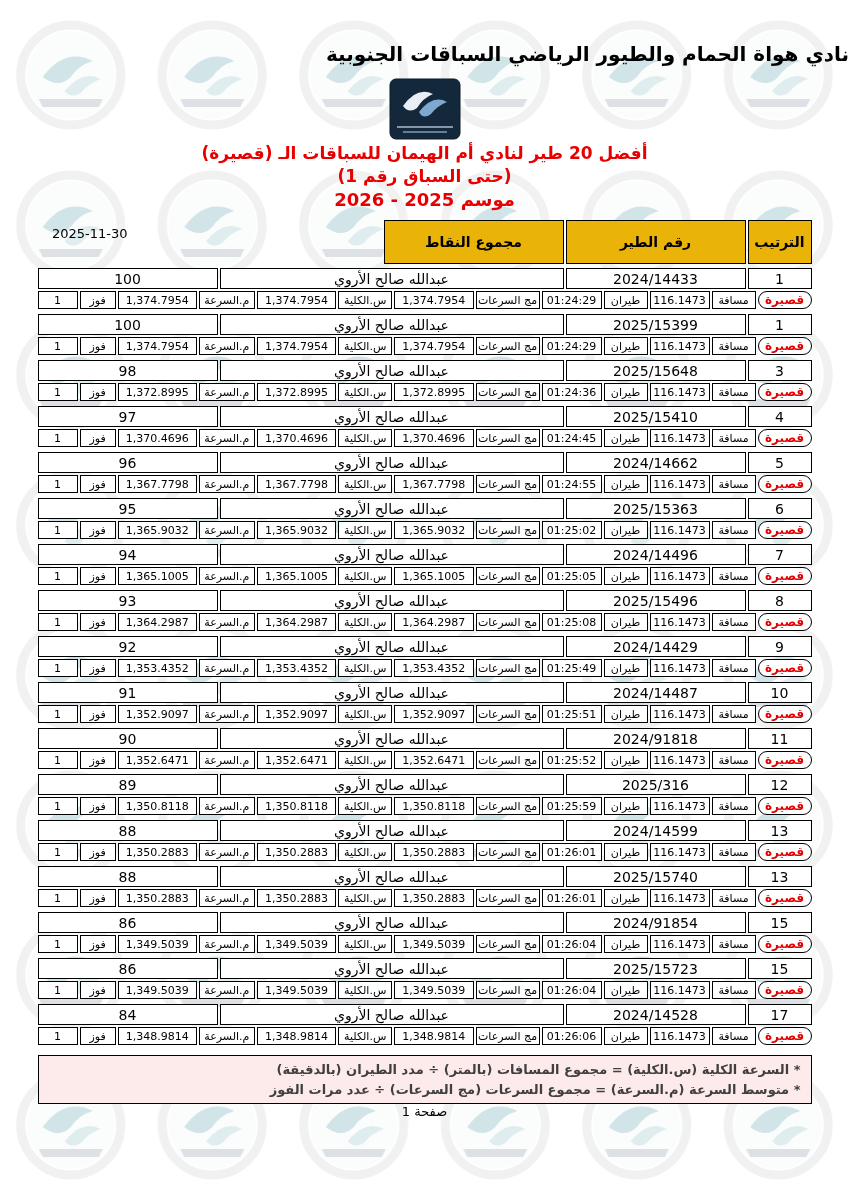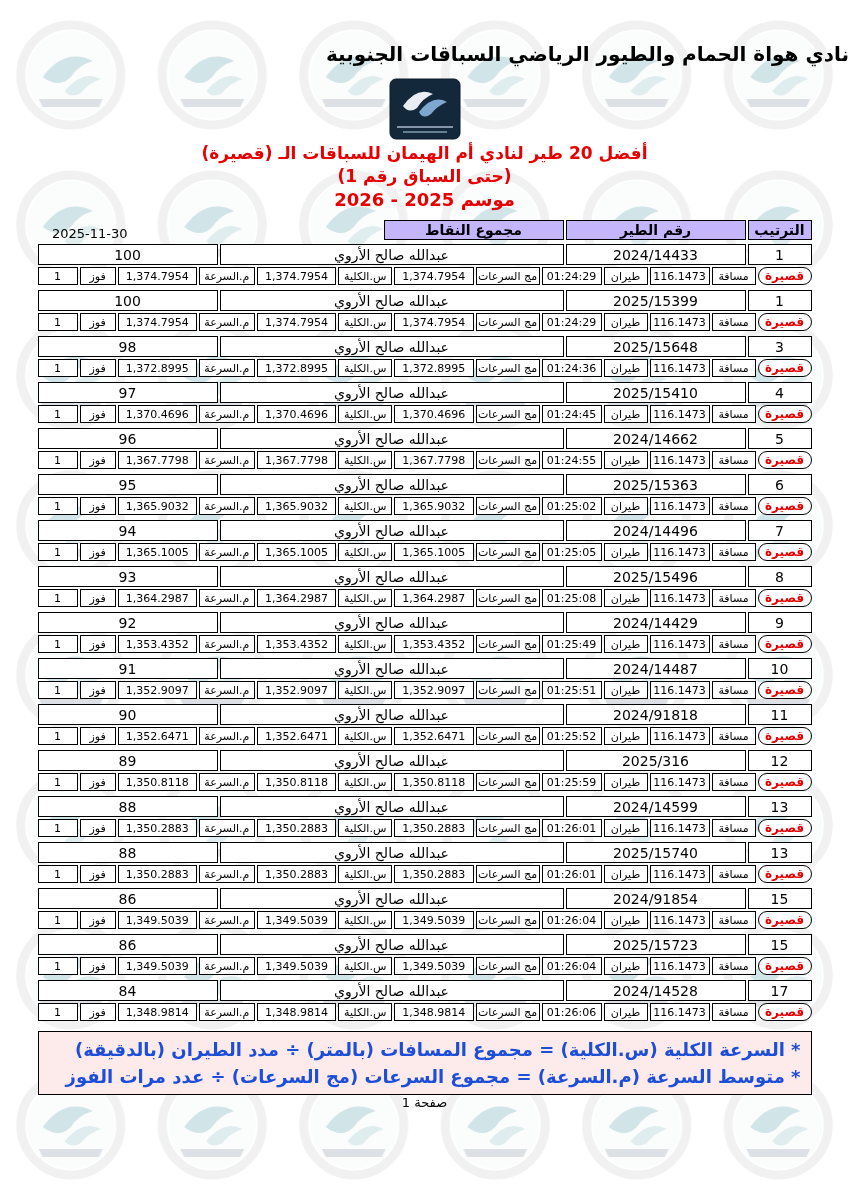--- a/index.html
+++ b/index.html
@@ -13,22 +13,22 @@
 
   .club-title { text-align:right; font-size:20px; font-weight:bold; padding-top:42px; }
   .logo-wrap { display:flex; justify-content:center; margin-top:12px; }
   .subtitle { text-align:center; color:#e80000; font-weight:bold; font-size:17px; margin-top:3px; }
   .subtitle.season { font-size:18px;text-align:center; }
   .report-date { position:absolute; left:52px; top:226px; font-size:13px; direction:ltr; }
 
   .table-wrap { width:774px; margin:10px auto 0; }
   .header-row { display:flex; gap:2px; margin-bottom:4px; }
   .hcell {
-    border:1px solid #000; background:#c4b5fd; font-weight:bold; font-size:14px;
-    height:20px; display:flex; align-items:center; justify-content:center;
+    border:1px solid #000; background:#eab308; font-weight:bold; font-size:14px;
+    height:44px; display:flex; align-items:center; justify-content:center;
   }
   .c-rank { width:64px; } .c-bird { width:180px; } .c-name { flex:1; } .c-points { width:180px; }
 
   .entry { margin-bottom:5px; }
   .main-row { display:flex; gap:2px; margin-bottom:2px; }
   .mcell {
     border:1px solid #000; background:#fff; font-size:14px; height:21px;
     display:flex; align-items:center; justify-content:center; white-space:nowrap;
   }
   .mcell.num { direction:ltr; }
@@ -45,21 +45,21 @@
   .d-lbl-sum { width:64px; }
   .d-lbl-total { width:54px; }
   .d-lbl-avg { width:56px; }
   .d-val-speed { flex:1; direction:ltr; }
   .d-lbl-win { width:36px; }
   .d-val-win { width:40px; direction:ltr; }
 
   .notes {
     width:774px; margin:10px auto 0; border:1px solid #000; background:#fdeaea; padding:4px 10px;
   }
-  .note-line { color:#1d4ed8; font-weight:bold; font-size:18px; line-height:1.5; text-align:right; }
+  .note-line { color:#404040; font-weight:bold; font-size:13px; line-height:1.5; text-align:right; }
   .page-num { text-align:center; font-size:13px; }
 </style>
 </head>
 <body>
 
 <svg class="watermarks" width="849" height="1200" aria-hidden="true">
   <defs>
     <pattern id="wmpat" width="141.5" height="150" patternUnits="userSpaceOnUse">
       <g transform="translate(70.75,75)">
         <circle r="50" fill="none" stroke="#9a9a9a" stroke-width="9" opacity="0.35"></circle>

